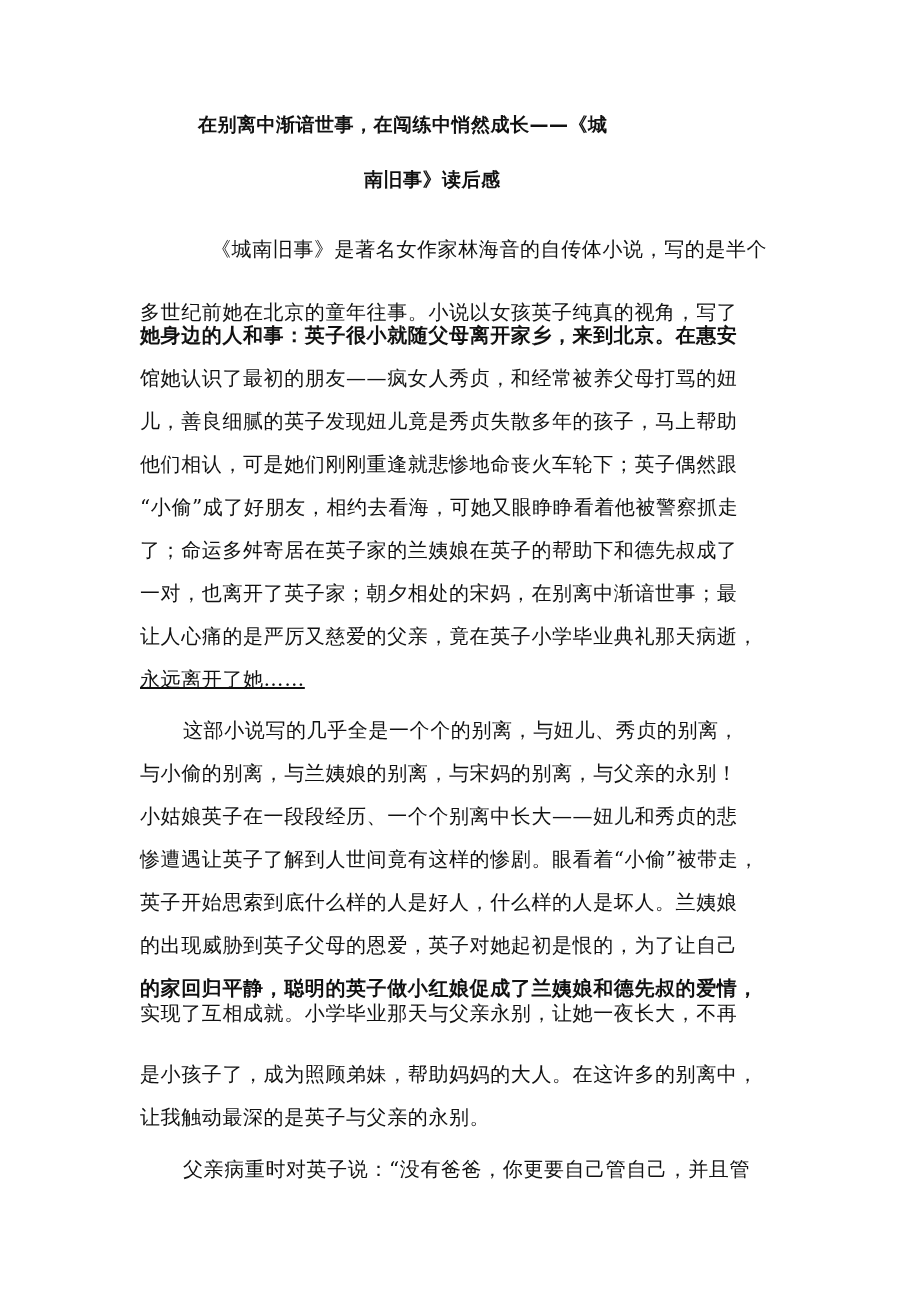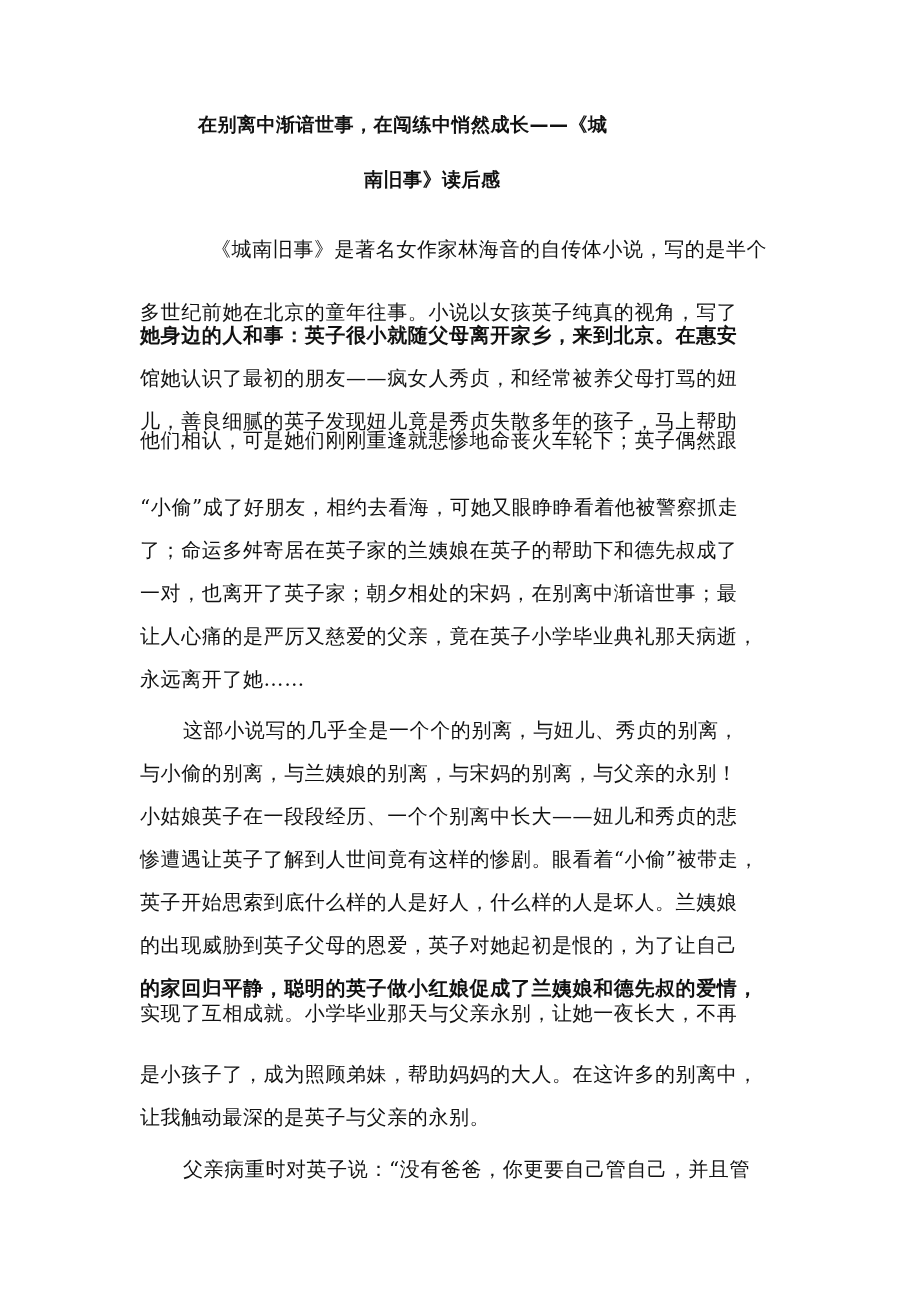--- a/index.html
+++ b/index.html
@@ -18,26 +18,26 @@
     <span class="title-line" style="left:198px; top:112px;">在别离中渐谙世事，在闯练中悄然成长——《城</span>
     <span class="title-line" style="left:364px; top:167px;">南旧事》读后感</span>
   </h1>
 
   <div>
     <div class="line indent" style="top:236px;margin-left:28px;">《城南旧事》是著名女作家林海音的自传体小说，写的是半个</div>
     <div class="line" style="top:279px;margin-top:20px;">多世纪前她在北京的童年往事。小说以女孩英子纯真的视角，写了</div>
     <div class="line" style="top:322px;font-weight:bold;">她身边的人和事：英子很小就随父母离开家乡，来到北京。在惠安</div>
     <div class="line" style="top:365px;">馆她认识了最初的朋友——疯女人秀贞，和经常被养父母打骂的妞</div>
     <div class="line" style="top:408px;">儿，善良细腻的英子发现妞儿竟是秀贞失散多年的孩子，马上帮助</div>
-    <div class="line" style="top:427px;">他们相认，可是她们刚刚重逢就悲惨地命丧火车轮下；英子偶然跟</div>
+    <div class="line" style="top:451px;">他们相认，可是她们刚刚重逢就悲惨地命丧火车轮下；英子偶然跟</div>
     <div class="line" style="top:494px;">“小偷”成了好朋友，相约去看海，可她又眼睁睁看着他被警察抓走</div>
     <div class="line" style="top:537px;text-align:right;">了；命运多舛寄居在英子家的兰姨娘在英子的帮助下和德先叔成了</div>
     <div class="line" style="top:580px;">一对，也离开了英子家；朝夕相处的宋妈，在别离中渐谙世事；最</div>
     <div class="line" style="top:623px;">让人心痛的是严厉又慈爱的父亲，竟在英子小学毕业典礼那天病逝，</div>
-    <div class="line" style="top:666px;">永远离开了她……</div>
+    <div class="line" style="top:666px;text-decoration:underline;">永远离开了她……</div>
   </div>
 
   <div>
     <div class="line indent" style="top:717px;">这部小说写的几乎全是一个个的别离，与妞儿、秀贞的别离，</div>
     <div class="line" style="top:760px;">与小偷的别离，与兰姨娘的别离，与宋妈的别离，与父亲的永别！</div>
     <div class="line" style="top:803px;">小姑娘英子在一段段经历、一个个别离中长大——妞儿和秀贞的悲</div>
     <div class="line" style="top:846px;">惨遭遇让英子了解到人世间竟有这样的惨剧。眼看着“小偷”被带走，</div>
     <div class="line" style="top:889px;">英子开始思索到底什么样的人是好人，什么样的人是坏人。兰姨娘</div>
     <div class="line" style="top:932px;">的出现威胁到英子父母的恩爱，英子对她起初是恨的，为了让自己</div>
     <div class="line" style="top:975px;font-weight:bold;">的家回归平静，聪明的英子做小红娘促成了兰姨娘和德先叔的爱情，</div>

